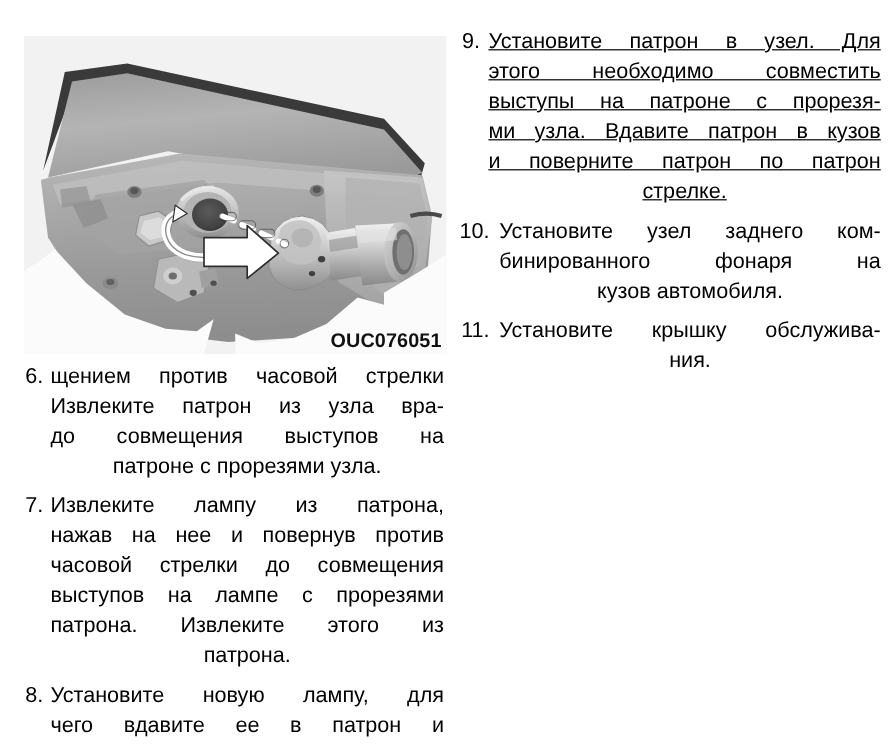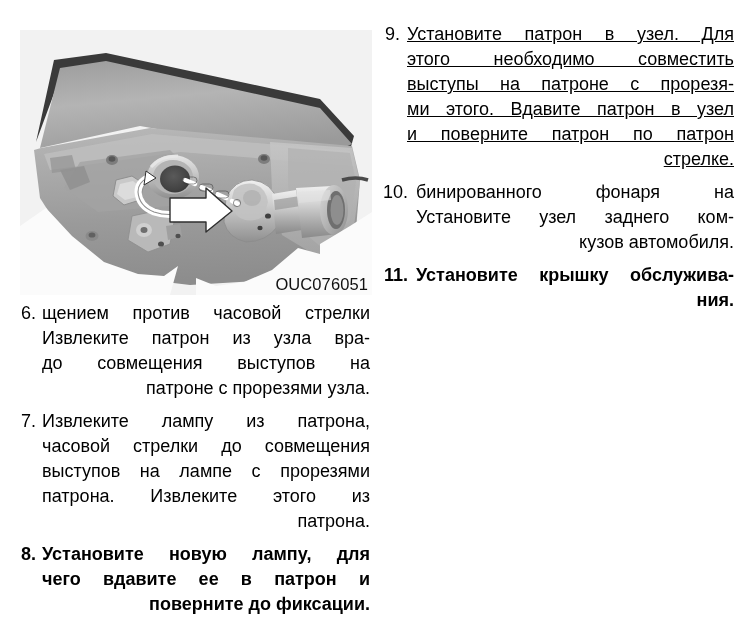--- a/index.html
+++ b/index.html
@@ -32,21 +32,21 @@
     top: 0;
     width: 352px;
     height: 265px;
     display: block;
   }
   #figure-caption {
     position: absolute;
     right: 4px;
     bottom: 3px;
     font-size: 16.5px;
-    font-weight: normal;
+    font-weight: bold;
     letter-spacing: 0.1px;
     color: #111;
     line-height: 1;
     white-space: nowrap;
   }
 
   
   .column {
     position: absolute;
   }
@@ -59,21 +59,21 @@
     left: 378px;
     top: 22px;
     width: 356px;
   }
 
   .step {
     display: flex;
     align-items: flex-start;
     margin-bottom: 8px;
   }
-  .step:last-child { margin-bottom: 0; font-weight: bold; }
+  .step:last-child { margin-bottom: 0; }
 
   .step-num {
     flex: 0 0 auto;
     font-size: 18px;
     line-height: 25px;
     text-align: right;
     white-space: nowrap;
   }
   .step-body {
     flex: 1 1 auto;
@@ -98,21 +98,21 @@
   #right-column .body-wide { width: 310px; }
 
   .justified-line {
     display: block;
     text-align: justify;
     text-align-last: justify;
     white-space: nowrap;
   }
   .plain-line {
     display: block;
-    text-align: right;
+    text-align: center;
     white-space: nowrap;
   }
 </style>
 </head>
 <body>
 
 <div id="figure">
   <svg id="photo-svg" viewBox="0 0 352 265" preserveAspectRatio="none">
     <defs>
       <linearGradient id="gTopFace" x1="0" y1="0" x2="0.3" y2="1">
@@ -263,20 +263,21 @@
       <span class="justified-line">Извлеките патрон из узла вра-</span>
       <span class="justified-line">до совмещения выступов на</span>
       <span class="plain-line">патроне с прорезями узла.</span>
     </div>
   </div>
 
   <div class="step">
     <div class="step-num">7.</div>
     <div class="step-body">
       <span class="justified-line">Извлеките лампу из патрона,</span>
+      <span class="justified-line">нажав на нее и повернув против</span>
       <span class="justified-line">часовой стрелки до совмещения</span>
       <span class="justified-line">выступов на лампе с прорезями</span>
       <span class="justified-line">патрона. Извлеките этого из</span>
       <span class="plain-line">патрона.</span>
     </div>
   </div>
 
   <div class="step">
     <div class="step-num">8.</div>
     <div class="step-body">
@@ -289,31 +290,31 @@
 </div>
 
 <div id="right-column" class="column">
 
   <div class="step">
     <div class="step-num num-narrow">9.</div>
     <div class="step-body body-narrow">
       <span class="justified-line">Установите патрон в узел. Для</span>
       <span class="justified-line">этого необходимо совместить</span>
       <span class="justified-line">выступы на патроне с прорезя-</span>
-      <span class="justified-line">ми этого. Вдавите патрон в узел</span>
+      <span class="justified-line">ми узла. Вдавите патрон в кузов</span>
       <span class="justified-line">и поверните патрон по патрон</span>
       <span class="plain-line">стрелке.</span>
     </div>
   </div>
 
   <div class="step">
     <div class="step-num num-wide">10.</div>
     <div class="step-body body-wide">
+      <span class="justified-line">Установите узел заднего ком-</span>
       <span class="justified-line">бинированного фонаря на</span>
-      <span class="justified-line">Установите узел заднего ком-</span>
       <span class="plain-line">кузов автомобиля.</span>
     </div>
   </div>
 
   <div class="step">
     <div class="step-num num-wide">11.</div>
     <div class="step-body body-wide">
       <span class="justified-line">Установите крышку обслужива-</span>
       <span class="plain-line">ния.</span>
     </div>

